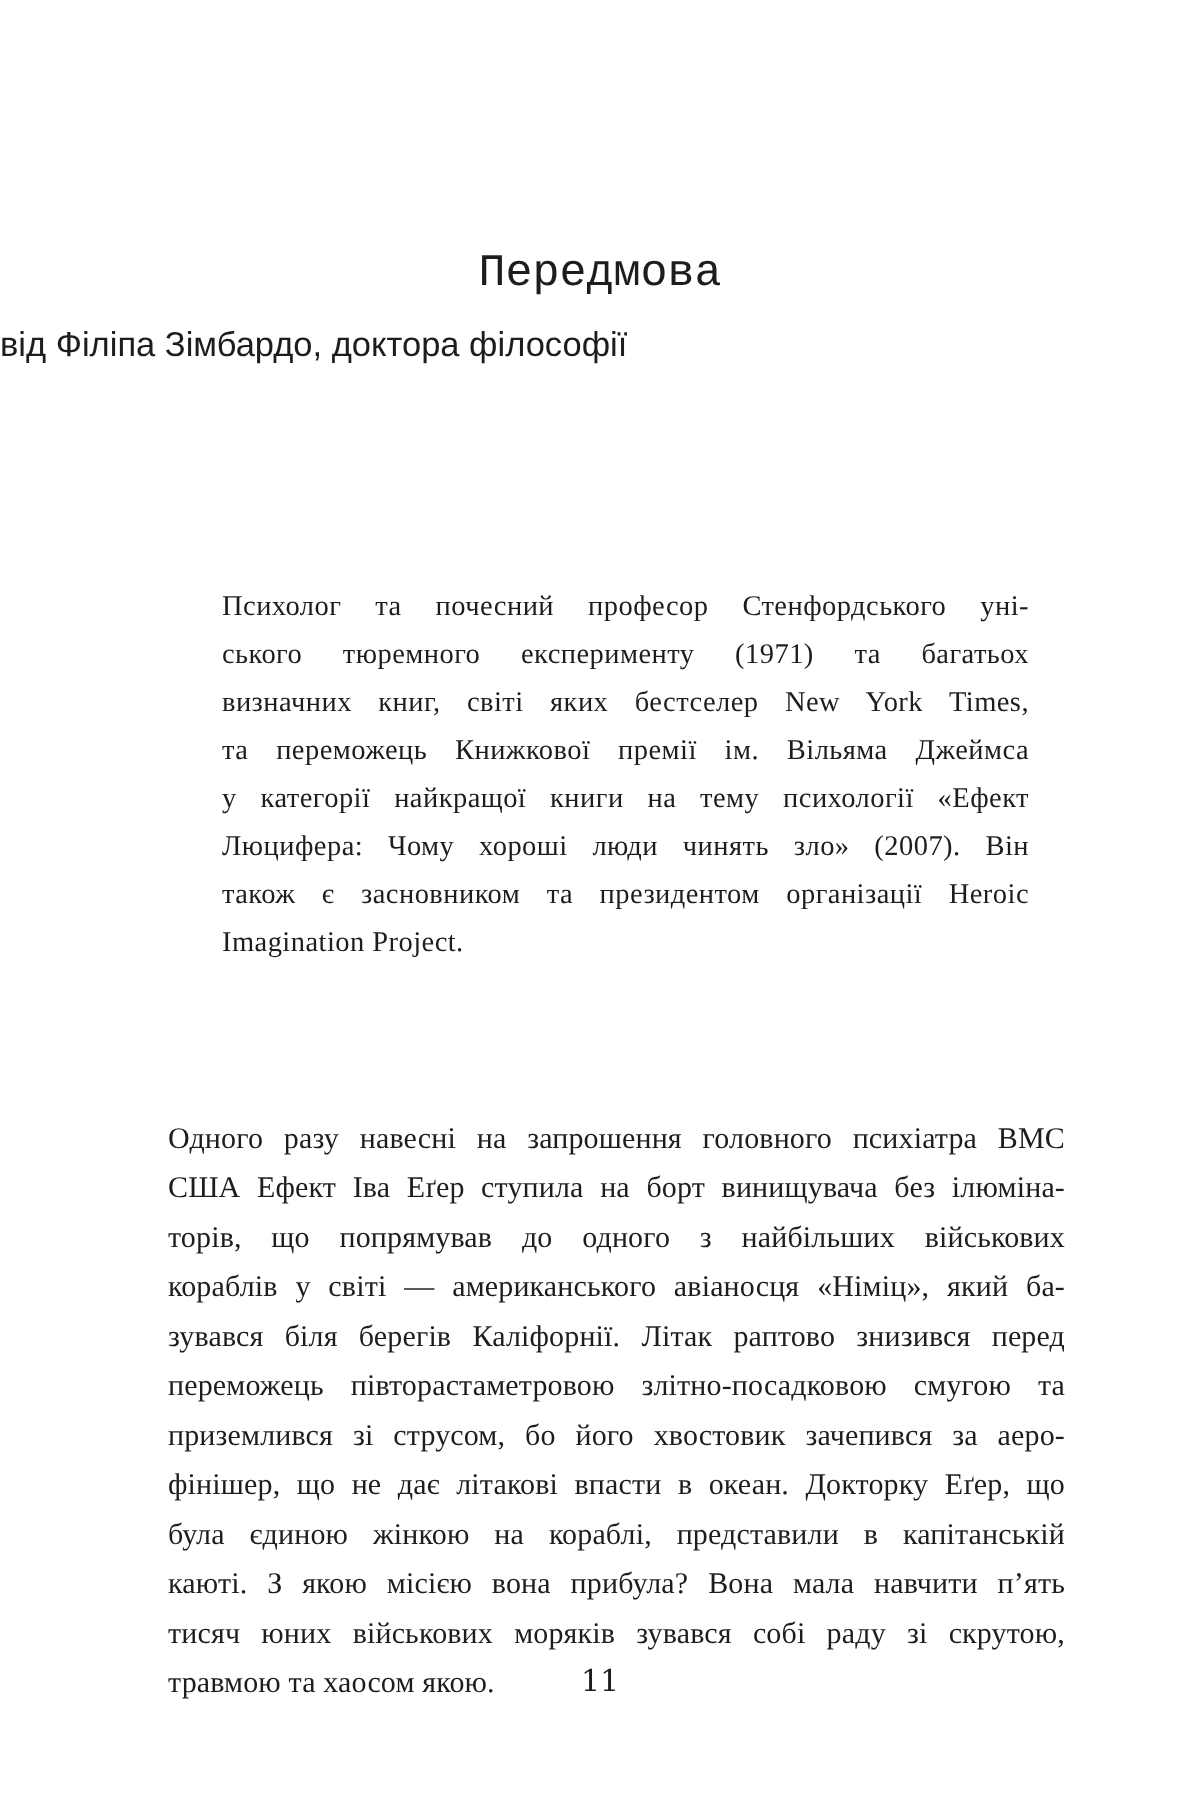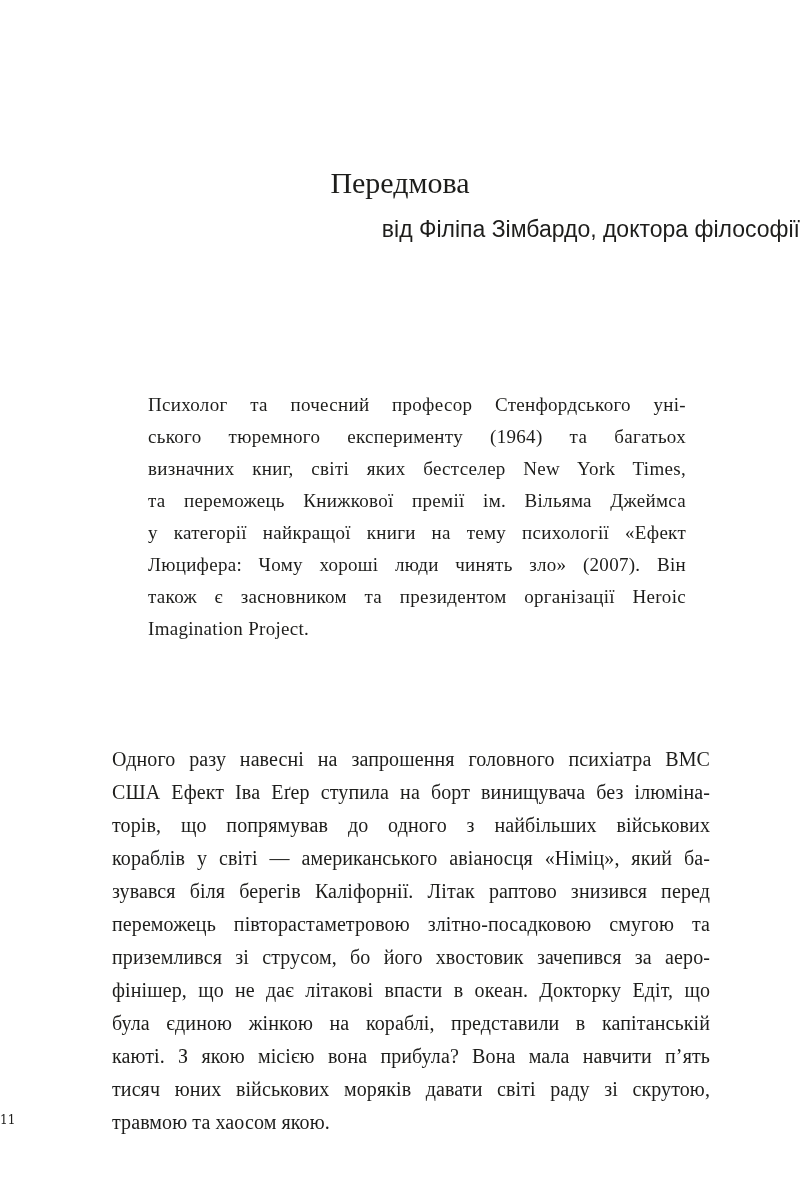--- a/index.html
+++ b/index.html
@@ -15,33 +15,33 @@
     color: #1d1d1b;
     overflow: hidden;
   }
   .chapter-title {
     position: absolute;
     top: 164px;
     left: 0;
     right: 0;
     margin: 0;
     text-align: center;
-    font-family: Liberation Serif, serif;
+    font-family: Liberation Mono, monospace;
     font-size: 30px;
     font-weight: 500;
     line-height: 38px;
     color: #1d1d1b;
   }
   .chapter-subtitle {
     position: absolute;
     top: 213px;
     left: 0;
     right: 0;
     margin: 0;
-    text-align: right;
+    text-align: left;
     font-family: "Liberation Sans", "DejaVu Sans", sans-serif;
     font-size: 23px;
     font-weight: 400;
     line-height: 32px;
     color: #1d1d1b;
   }
   .intro-note {
     position: absolute;
     top: 389px;
     left: 148px;
@@ -69,56 +69,57 @@
   }
   .line:last-child {
     -moz-text-align-last: left;
     text-align-last: left;
   }
   .page-number {
     position: absolute;
     top: 1110px;
     left: 0;
     right: 0;
+    text-align: center;
     font-family: "DejaVu Serif", "Liberation Serif", serif;
-    font-size: 12px;
+    font-size: 20px;
     line-height: 20px;
     color: #1d1d1b;
   }
 </style>
 </head>
 <body>
 
 <div class="page">
 
   <h1 class="chapter-title">Передмова</h1>
 
   <h2 class="chapter-subtitle">від Філіпа Зімбардо, доктора філософії</h2>
 
   <div class="intro-note">
       <div class="line">Психолог та почесний професор Стенфордського уні-</div>
-      <div class="line">ського тюремного експерименту (1964) та багатьох</div>
+      <div class="line">ського тюремного експерименту (1971) та багатьох</div>
       <div class="line">визначних книг, світі яких бестселер New York Times,</div>
       <div class="line">та переможець Книжкової премії ім. Вільяма Джеймса</div>
       <div class="line">у категорії найкращої книги на тему психології «Ефект</div>
       <div class="line">Люцифера: Чому хороші люди чинять зло» (2007). Він</div>
       <div class="line">також є засновником та президентом організації Heroic</div>
       <div class="line">Imagination Project.</div>
     </div>
 
   <div class="body-paragraph">
       <div class="line">Одного разу навесні на запрошення головного психіатра ВМС</div>
       <div class="line">США Ефект Іва Еґер ступила на борт винищувача без ілюміна-</div>
       <div class="line">торів, що попрямував до одного з найбільших військових</div>
       <div class="line">кораблів у світі — американського авіаносця «Німіц», який ба-</div>
       <div class="line">зувався біля берегів Каліфорнії. Літак раптово знизився перед</div>
       <div class="line">переможець півторастаметровою злітно-посадковою смугою та</div>
       <div class="line">приземлився зі струсом, бо його хвостовик зачепився за аеро-</div>
-      <div class="line">фінішер, що не дає літакові впасти в океан. Докторку Едіт, що</div>
+      <div class="line">фінішер, що не дає літакові впасти в океан. Докторку Еґер, що</div>
       <div class="line">була єдиною жінкою на кораблі, представили в капітанській</div>
       <div class="line">каюті. З якою місією вона прибула? Вона мала навчити п’ять</div>
-      <div class="line">тисяч юних військових моряків давати світі раду зі скрутою,</div>
+      <div class="line">тисяч юних військових моряків зувався собі раду зі скрутою,</div>
       <div class="line">травмою та хаосом якою.</div>
     </div>
 
   <div class="page-number">11</div>
 
 </div>
 
 </body></html>

